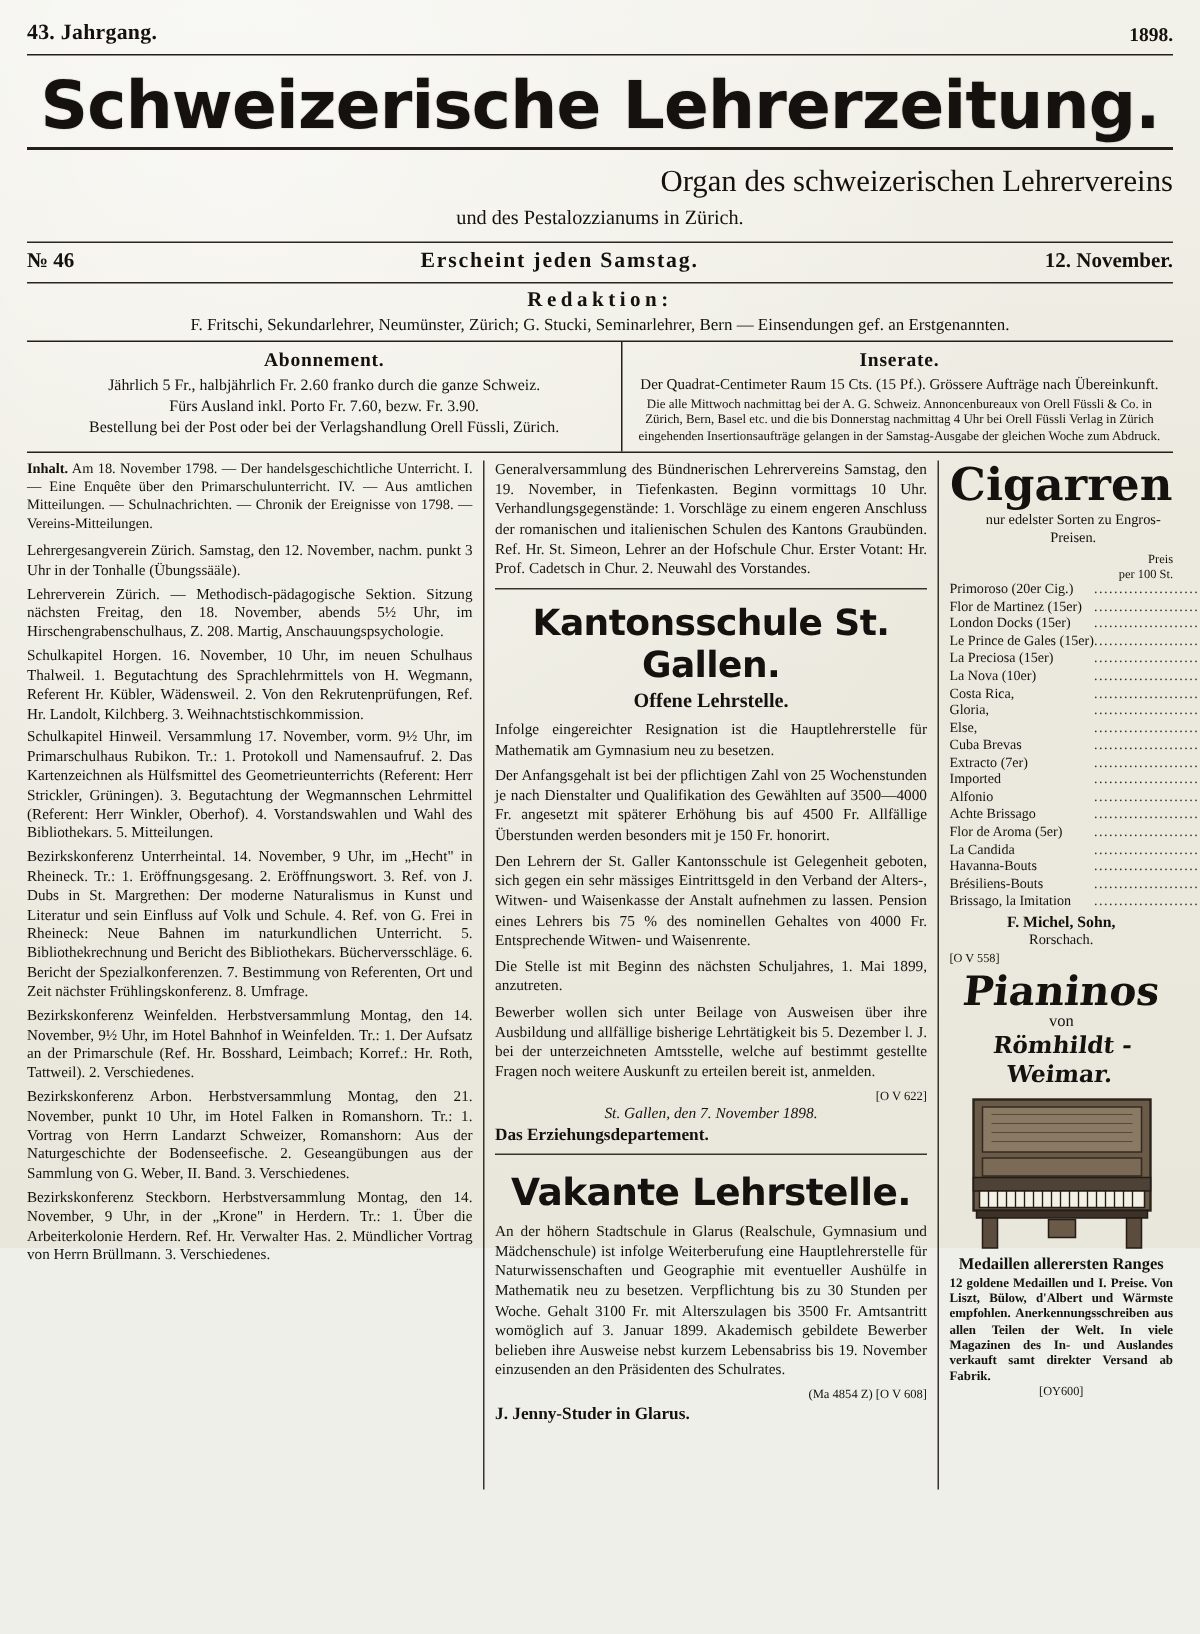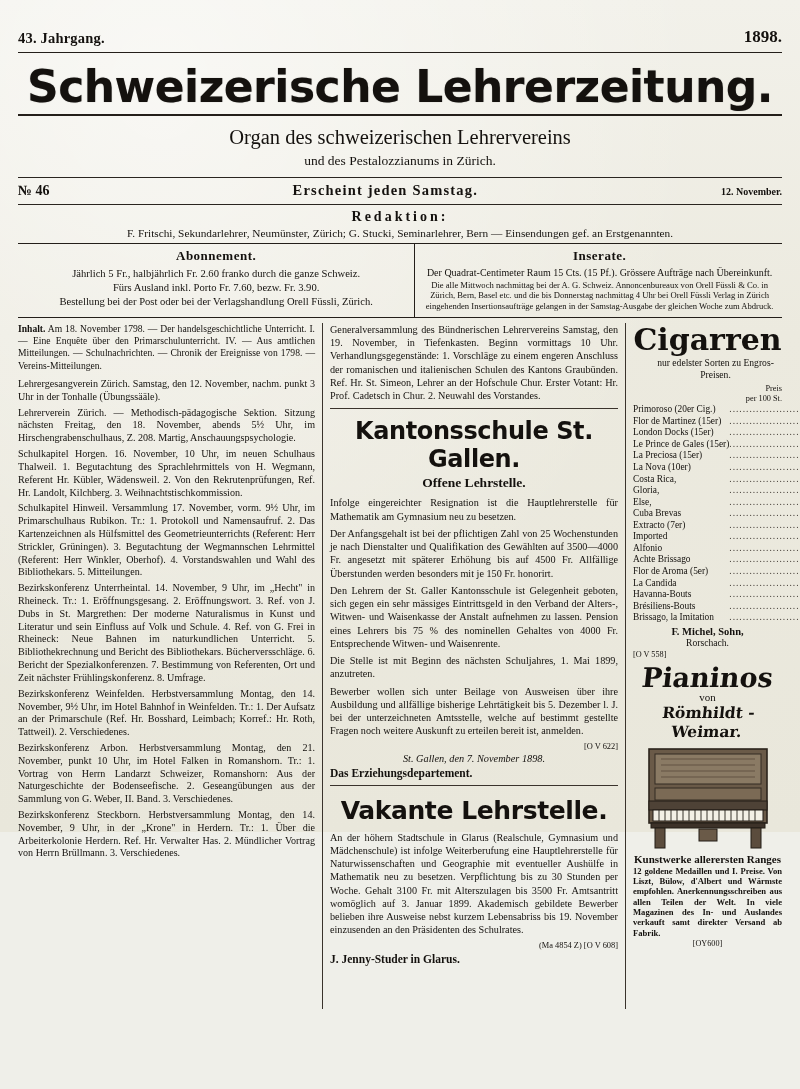--- a/index.html
+++ b/index.html
@@ -18,49 +18,49 @@
     background:
       radial-gradient(ellipse at 20% 10%, rgba(255,255,255,.55), rgba(255,255,255,0) 60%),
       linear-gradient(180deg,#f2f1ea 0%, #eceadf 40%, #e9e7db 100%);
   }
   .inner{
     position:absolute;left:18px;top:14px;right:18px;bottom:10px;
   }
   
   .topline{display:flex;justify-content:space-between;align-items:flex-end;font-weight:bold;}
   .jahrgang{font-size:14.5px;letter-spacing:.2px;}
-  .year{font-size:17px;margin-top:13px;}
+  .year{font-size:13px;}
   .rule{border-top:1.6px solid #241f1a;margin:5px 0 0 0;}
   .rule.thin{border-top:1px solid #2a2520;}
   .rule.dbl{border-top:2.4px solid #241f1a;}
   h1.title{
     text-align:center;
     font-size:44px;
     line-height:1;
     margin:12px 0 4px 0;
     font-weight:bold;
     letter-spacing:-0.5px;
     font-family:"DejaVu Sans", sans-serif;
     text-shadow:0 0 1px rgba(0,0,0,.35);
   }
   .subtitle{
-    text-align:center;font-size:20.5px;margin:10px 0 4px 0;
+    text-align:right;font-size:20.5px;margin:10px 0 4px 0;
     font-family:"Liberation Serif", serif;
   }
   .subtitle2{
     text-align:center;font-size:13.5px;margin:2px 0 8px 0;
     font-family:"Liberation Serif", serif;
   }
   .issuebar{
     display:flex;justify-content:space-between;align-items:baseline;
     font-size:13px;margin:4px 0 4px 0;
   }
   .issuebar .no{font-weight:bold;font-size:14px;}
   .issuebar .mid{font-weight:bold;font-size:14.5px;letter-spacing:1.2px;flex:1;text-align:center;}
-  .issuebar .date{font-weight:bold;font-size:10px;font-family:Liberation Serif, serif;}
+  .issuebar .date{font-weight:bold;font-size:14px;font-family:Liberation Serif, serif;}
   .redaktion-head{
     text-align:center;font-weight:bold;font-size:14px;letter-spacing:3px;margin:4px 0 2px 0;
   }
   .redaktion-line{
     text-align:center;font-size:11.3px;margin-bottom:4px;
   }
   
   .abobox{display:flex;border-top:1.4px solid #241f1a;border-bottom:1.4px solid #241f1a;}
   .abo{width:52%;box-sizing:border-box;padding:3px 6px 5px 6px;border-right:1.2px solid #241f1a;}
   .ins{width:48%;box-sizing:border-box;padding:3px 6px 5px 8px;}
@@ -318,20 +318,20 @@
         <rect x="14" y="67" width="110" height="11" fill="#f3f0e6" stroke="#231d16" stroke-width="1"></rect>
         <g stroke="#231d16" stroke-width="0.9">
           <path d="M20 67 V78 M26 67 V78 M32 67 V78 M38 67 V78 M44 67 V78 M50 67 V78 M56 67 V78 M62 67 V78 M68 67 V78 M74 67 V78 M80 67 V78 M86 67 V78 M92 67 V78 M98 67 V78 M104 67 V78 M110 67 V78 M116 67 V78"></path>
         </g>
         <rect x="12" y="80" width="114" height="5" fill="#3d3229" stroke="#231d16" stroke-width="1"></rect>
         <rect x="16" y="85" width="10" height="20" fill="#5b4c3d" stroke="#231d16" stroke-width="1"></rect>
         <rect x="112" y="85" width="10" height="20" fill="#5b4c3d" stroke="#231d16" stroke-width="1"></rect>
         <rect x="60" y="86" width="18" height="12" fill="#6a5a48" stroke="#231d16" stroke-width="1"></rect>
       </svg>
 
-      <div class="kunst">Kunstwerke allerersten Ranges</div>
+      <div class="kunst">Medaillen allerersten Ranges</div>
       <div class="kunsttxt">12 goldene Medaillen und I. Preise. Von Liszt, Bülow, d'Albert und Wärmste empfohlen. Anerkennungsschreiben aus allen Teilen der Welt. In viele Magazinen des In- und Auslandes verkauft samt direkter Versand ab Fabrik.</div>
       <div class="rightcode">[OY600]</div>
     </div>
 
   </div>
  </div>
 </div>
 
 </body></html>

